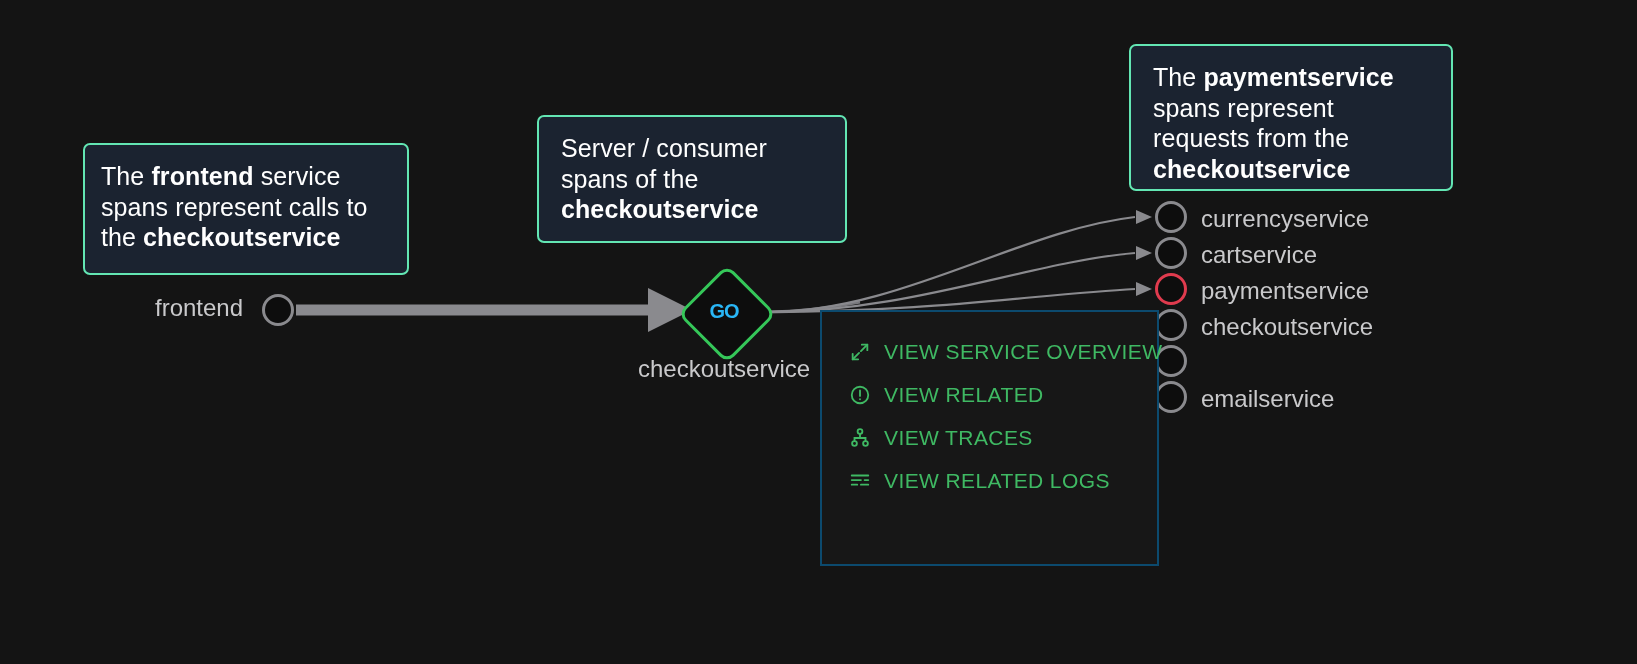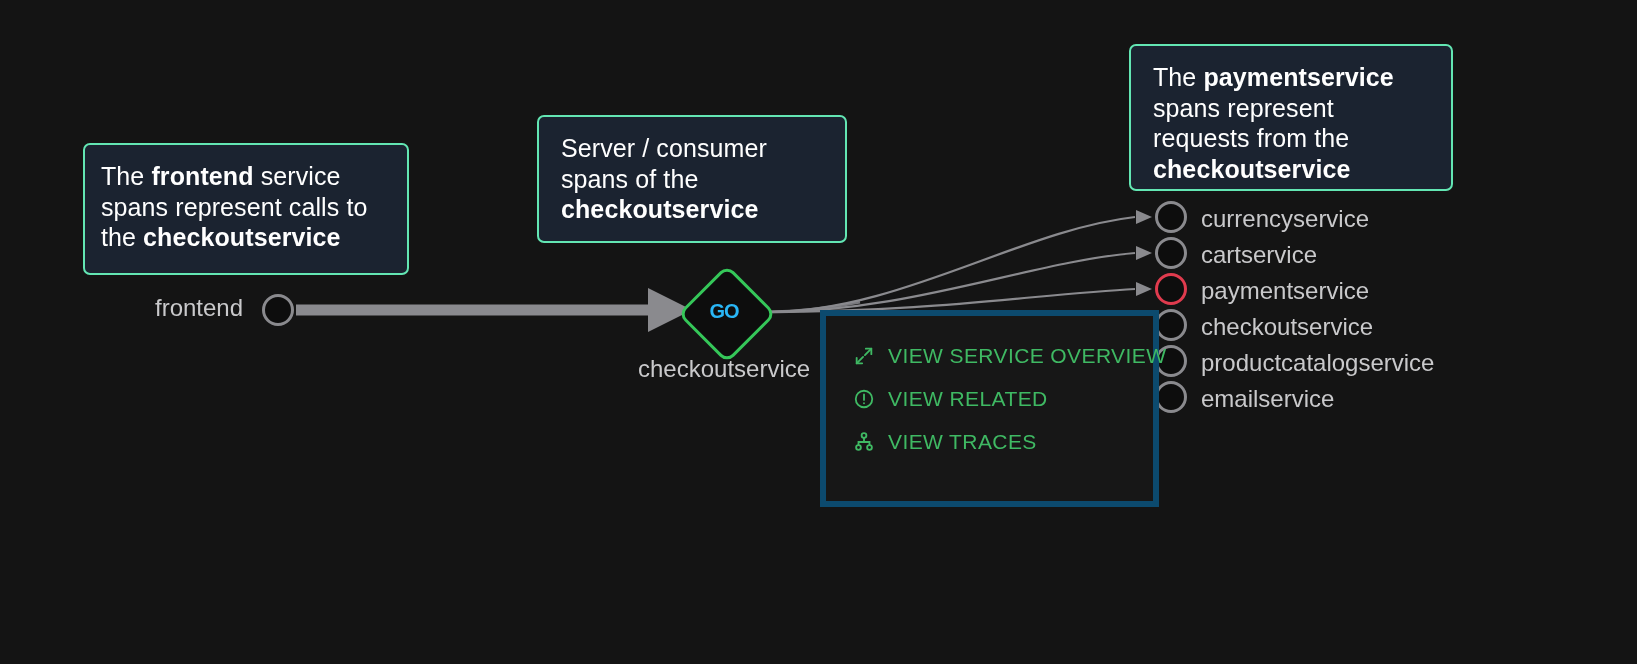--- a/index.html
+++ b/index.html
@@ -133,24 +133,24 @@
     font-weight: 700;
     color: #29b6f6;
     letter-spacing: -1px;
   }
 
   
   #context-menu {
     position: absolute;
     left: 820px; top: 310px;
     width: 339px;
-    height: 197px;
+    height: 256px;
     box-sizing: border-box;
     background: #171717;
-    border: 6px solid #0c4a6e;
+    border: 2px solid #0c4a6e;
     padding: 18px 0 0 0;
   }
   .menu-item {
     display: flex;
     align-items: center;
     gap: 12px;
     height: 43px;
     padding: 0 0 0 26px;
     color: #3fb963;
     font-size: 21px;
@@ -245,21 +245,20 @@
     <div class="svc-name">paymentservice</div>
   </div>
 
   <div class="svc-row" style="top:309px">
     <div class="circle-node"></div>
     <div class="svc-name">checkoutservice</div>
   </div>
 
   <div class="svc-row" style="top:345px">
     <div class="circle-node"></div>
-    <div class="svc-name">productcatalogservice</div>
   </div>
 
   <div class="svc-row" style="top:381px">
     <div class="circle-node"></div>
     <div class="svc-name">emailservice</div>
   </div>
 
   <div id="context-menu">
 
     <div class="menu-item">
@@ -290,16 +289,28 @@
         <svg width="22" height="22" viewBox="0 0 24 24" fill="none" stroke="#3fb963" stroke-width="2" stroke-linecap="round">
           <circle cx="12" cy="5" r="2.6"></circle>
           <circle cx="6" cy="18" r="2.6"></circle>
           <circle cx="18" cy="18" r="2.6"></circle>
           <path d="M12 7.6 L12 12 M6 15.4 L6 12 L18 12 L18 15.4"></path>
         </svg>
       </span>
       <span class="mi-label">VIEW TRACES</span>
     </div>
 
+    <div class="menu-item">
+      <span class="mi-icon">
+        <svg width="22" height="22" viewBox="0 0 24 24" fill="none" stroke="#3fb963" stroke-width="2" stroke-linecap="round">
+          <line x1="3" y1="6" x2="21" y2="6"></line>
+          <line x1="3" y1="11" x2="13" y2="11"></line>
+          <line x1="17" y1="11" x2="21" y2="11"></line>
+          <line x1="3" y1="16" x2="9" y2="16"></line>
+          <line x1="13" y1="16" x2="21" y2="16"></line>
+        </svg>
+      </span>
+      <span class="mi-label">VIEW RELATED LOGS</span>
+    </div>
 
   </div>
 
 </div>
 
 </body></html>

